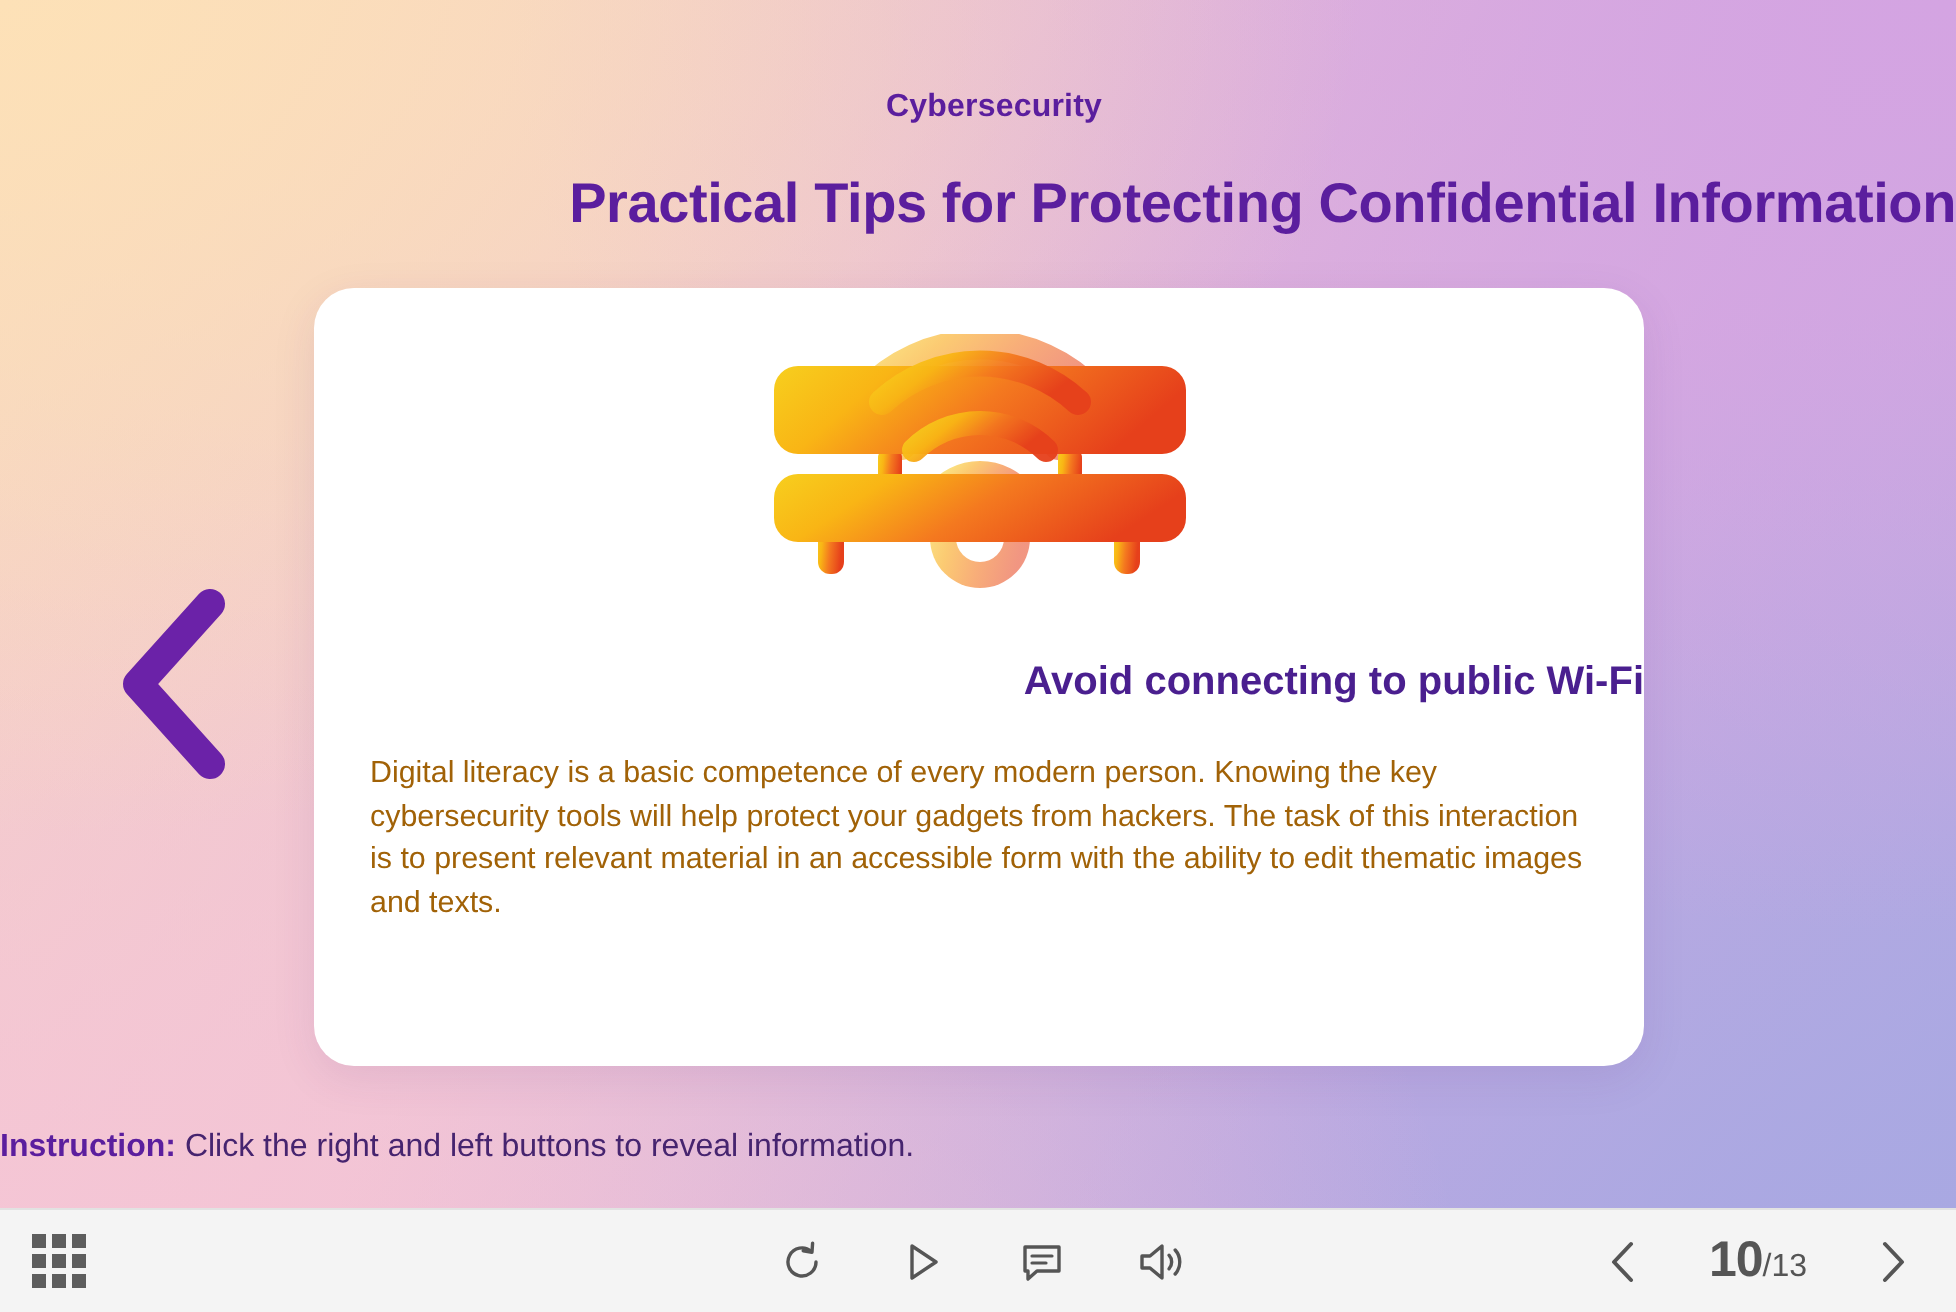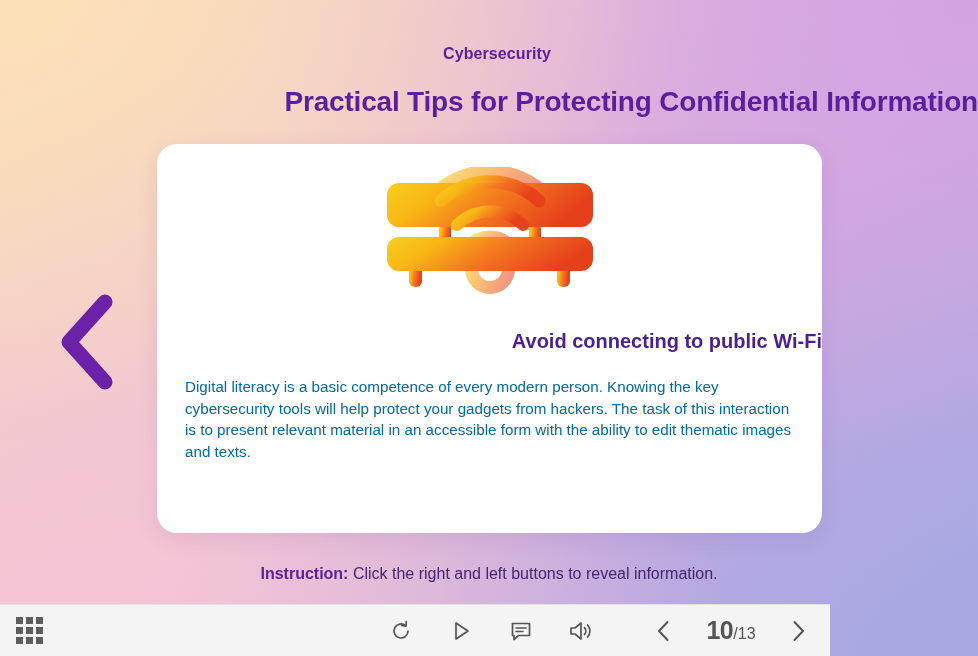--- a/index.html
+++ b/index.html
@@ -84,21 +84,21 @@
     color: #4a1f8f;
   }
 
   .card-body {
     position: absolute;
     left: 28px;
     top: 232px;
     width: 612px;
     font-size: 15.2px;
     line-height: 21.6px;
-    color: #0369a1;
+    color: #a16207;
   }
 
   
   .nav-big {
     position: absolute;
     left: 55px;
     top: 292px;
     width: 66px;
     height: 100px;
     background: transparent;
@@ -106,32 +106,32 @@
     cursor: pointer;
     padding: 0;
   }
 
   
   .instruction {
     position: absolute;
     top: 565px;
     left: 0;
     width: 100%;
-    text-align: center;
+    text-align: left;
     font-size: 16px;
     color: #46246f;
   }
   .instruction b { color: #5b1e9e; }
 
   
   .toolbar {
     position: absolute;
     left: 0;
     bottom: 0;
-    width: 830px;
+    width: 978px;
     height: 52px;
     background: #f4f4f4;
     border-top: 1px solid #e2e2e2;
     display: flex;
     align-items: center;
   }
 
   .tb-btn {
     background: transparent;
     border: 0;

